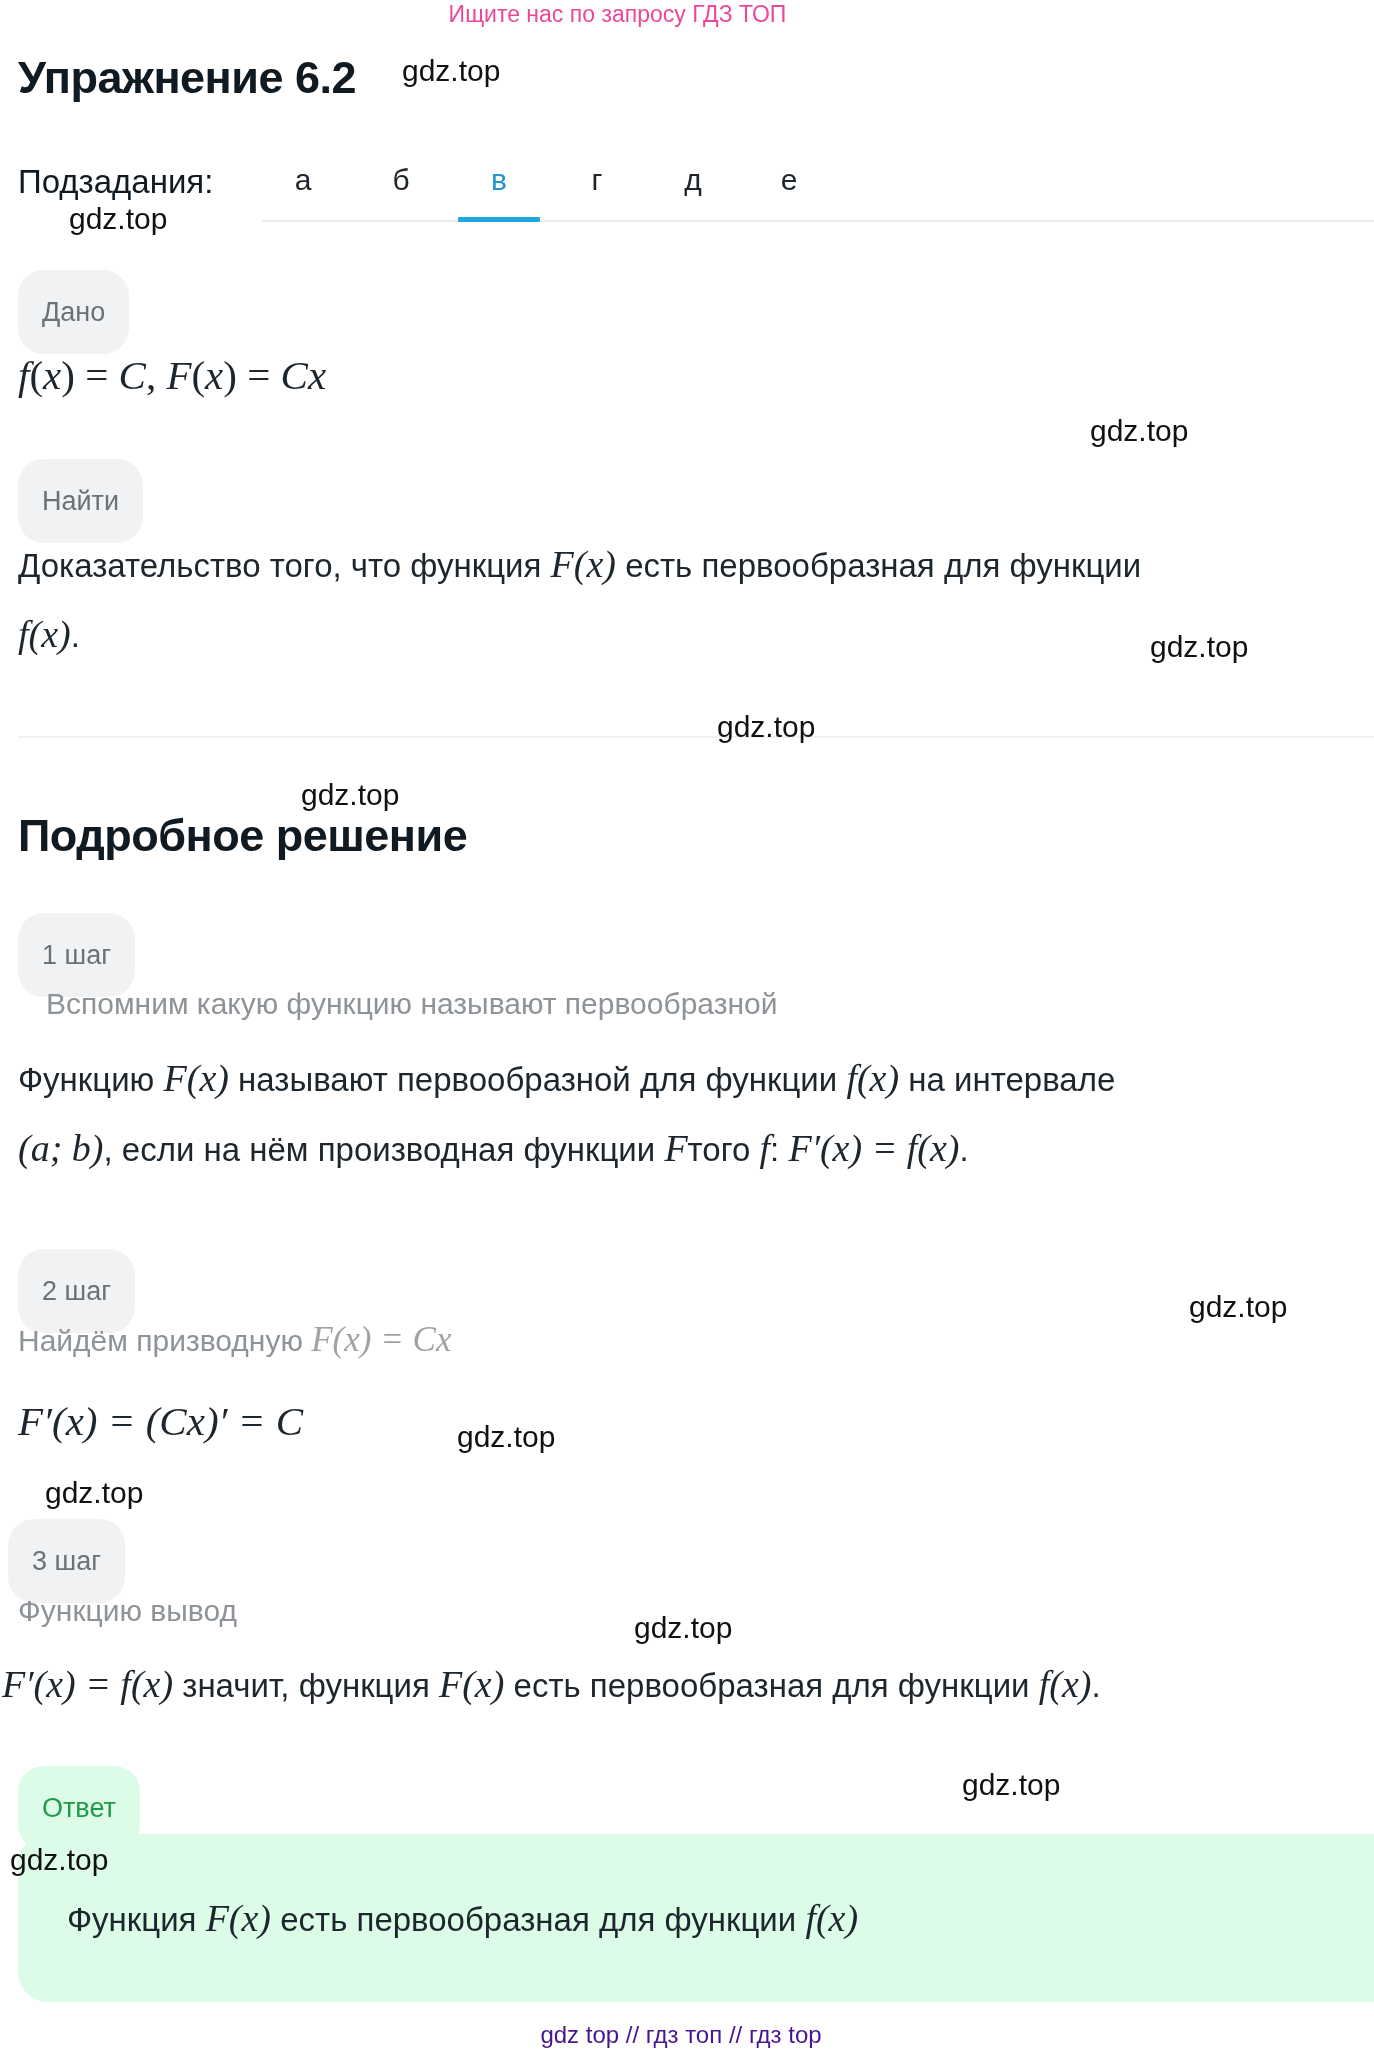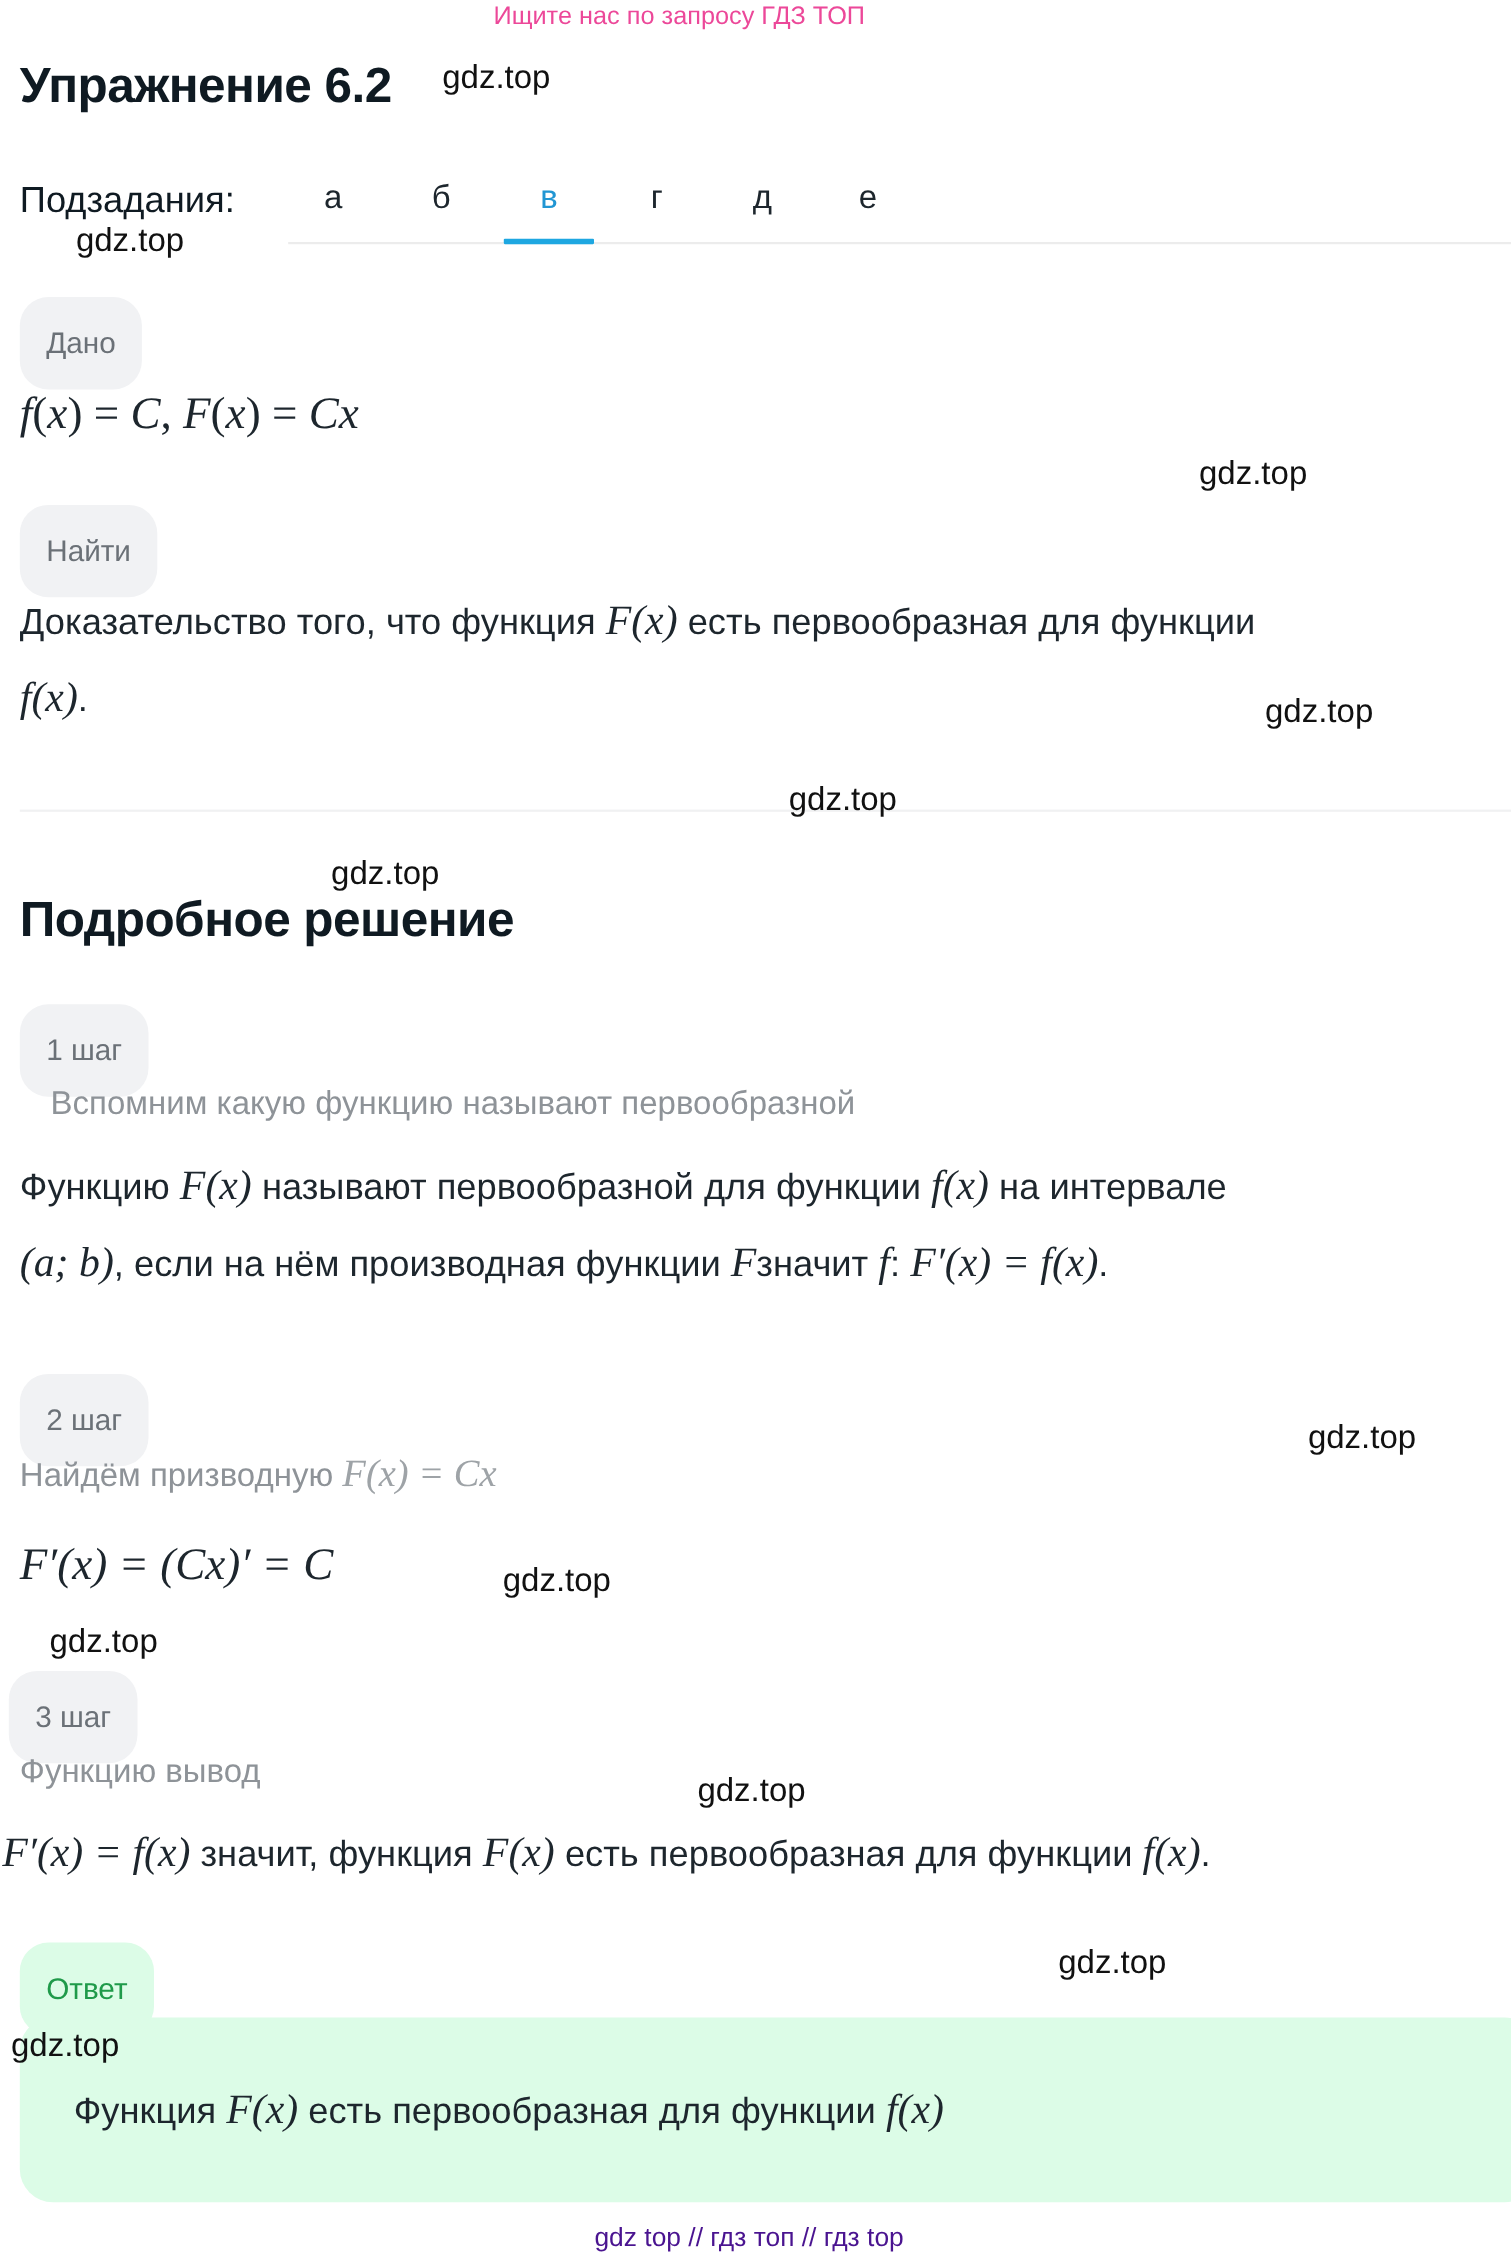--- a/index.html
+++ b/index.html
@@ -57,21 +57,21 @@
 <div class="abs para" style="left:18px; top:542px;"><span>Доказательство того, что функция </span><span class="math">F(x)</span><span> есть первообразная для функции</span></div>
 <div class="abs para" style="left:18px; top:612px;"><span class="math">f(x)</span><span>.</span></div>
 
 <div class="abs divider"></div>
 
 <div class="abs h2">Подробное решение</div>
 
 <div class="abs pill" style="left:18px; top:913px;">1 шаг</div>
 <div class="abs muted" style="left:18px; top:984px;margin-left:28px;">Вспомним какую функцию называют первообразной</div>
 <div class="abs para" style="left:18px; top:1056px;"><span>Функцию </span><span class="math">F(x)</span><span> называют первообразной для функции </span><span class="math">f(x)</span><span> на интервале</span></div>
-<div class="abs para" style="left:18px; top:1126px;"><span class="math">(a;  b)</span><span>, если на нём производная функции </span><span class="math">F</span><span>значит </span><span class="math">f</span><span>: </span><span class="math">F′(x) = f(x)</span><span>.</span></div>
+<div class="abs para" style="left:18px; top:1126px;"><span class="math">(a;  b)</span><span>, если на нём производная функции </span><span class="math">F</span><span>того </span><span class="math">f</span><span>: </span><span class="math">F′(x) = f(x)</span><span>.</span></div>
 
 <div class="abs pill" style="left:18px; top:1249px;">2 шаг</div>
 <div class="abs muted" style="left:18px; top:1320px;"><span>Найдём призводную </span><span class="math">F(x) = Cx</span></div>
 <div class="abs formula math" style="left:18px; top:1396px;">F′(x) = (Cx)′ = C</div>
 
 <div class="abs pill" style="left:8px; top:1519px;">3 шаг</div>
 <div class="abs muted" style="left:18px; top:1591px;">Функцию вывод</div>
 <div class="abs para" style="left:2px; top:1662px;"><span class="math">F′(x) = f(x)</span><span> значит, функция </span><span class="math">F(x)</span><span> есть первообразная для функции </span><span class="math">f(x)</span><span>.</span></div>
 
 <div class="abs pill green" style="left:18px; top:1766px;">Ответ</div>

